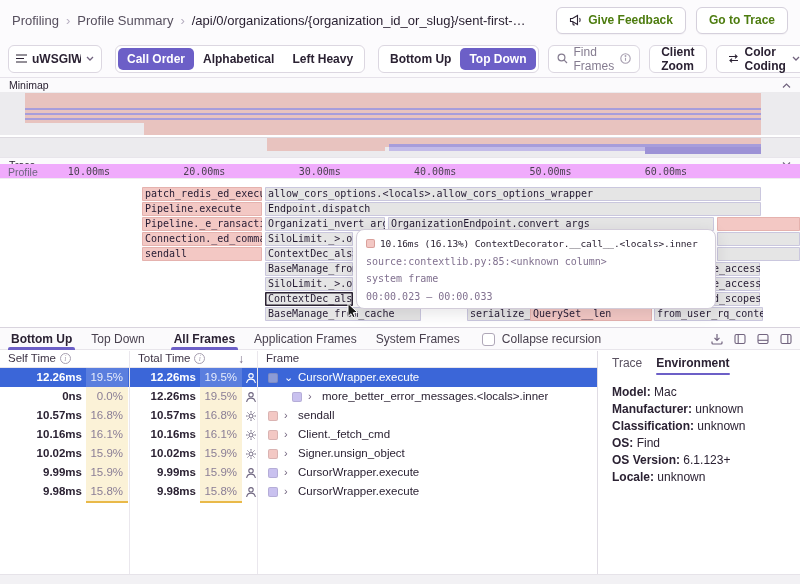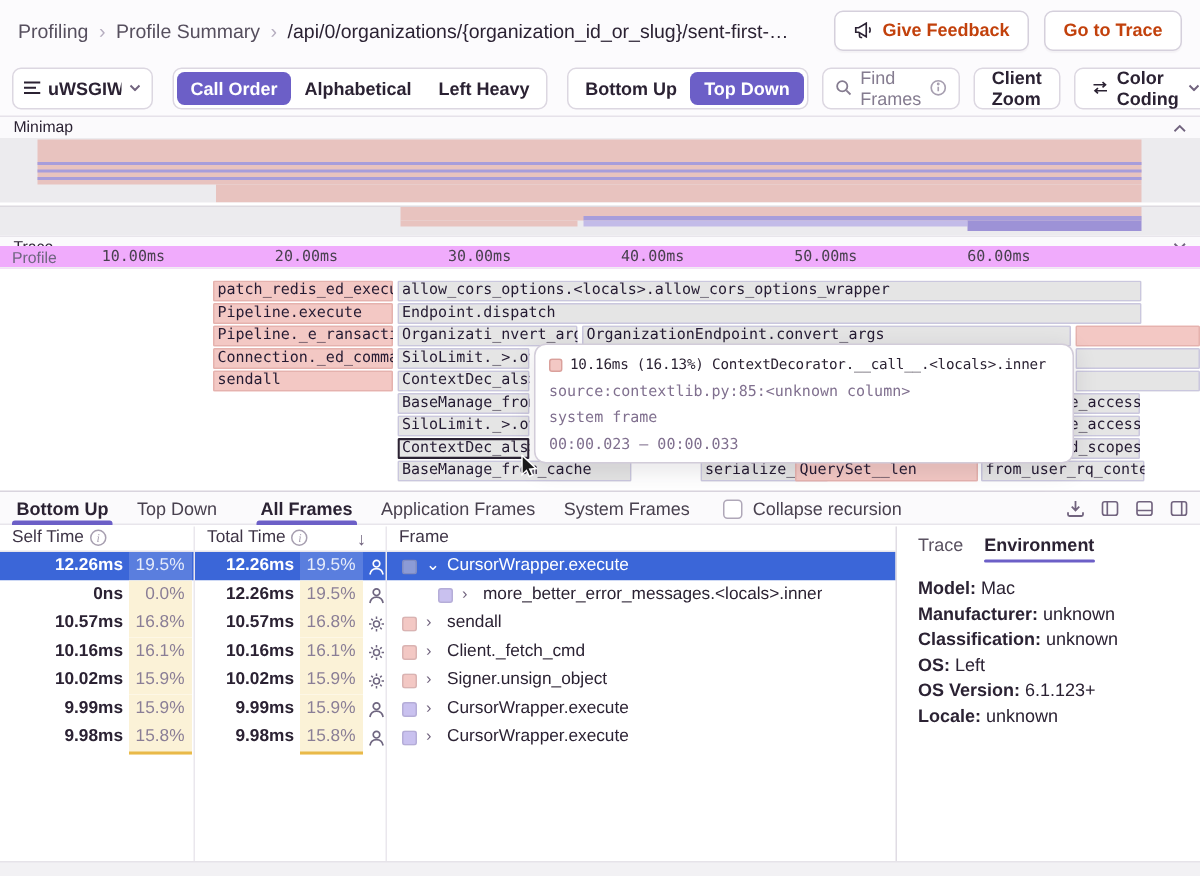--- a/index.html
+++ b/index.html
@@ -5,21 +5,21 @@
   * { margin:0; padding:0; box-sizing:border-box; }
   html,body { width:800px; height:584px; }
   body { font-family:"Liberation Sans",sans-serif; color:#2B2233; background:#fff; position:relative; overflow:hidden; }
 
   
   #breadcrumb-bar { position:absolute; top:0; left:0; right:0; height:40px; background:#FCFBFD; display:flex; align-items:center; padding:0 12px; }
   .crumb { font-size:13px; color:#564F5E; white-space:nowrap; }
   .crumb.last { color:#2B2233; }
   .crumb-sep { color:#B6AEC0; margin:0 7px; font-size:13px; }
   .hdr-actions { margin-left:auto; display:flex; gap:10px; }
-  .btn { height:27px; border:1px solid #D5D0DC; border-radius:6px; background:#fff; font-size:12px; font-weight:700; display:inline-flex; align-items:center; gap:6px; padding:0 12px; color:#c2410c; box-shadow:0 1px 1px rgba(43,34,51,0.04); cursor:pointer; }
+  .btn { height:27px; border:1px solid #D5D0DC; border-radius:6px; background:#fff; font-size:12px; font-weight:700; display:inline-flex; align-items:center; gap:6px; padding:0 12px; color:#4d7c0f; box-shadow:0 1px 1px rgba(43,34,51,0.04); cursor:pointer; }
 
   
   #toolbar { position:absolute; top:40px; left:0; right:0; height:38px; background:#FCFBFD; border-bottom:1px solid #E6E2EA; display:flex; align-items:center; padding:0 6px; }
   .control { height:28px; border:1px solid #DCD7E1; border-radius:6px; background:#fff; display:inline-flex; align-items:center; font-size:12px; font-weight:700; color:#2B2233; }
   .ctl-thread { width:94px; padding:0 7px; gap:5px; margin-left:2px; }
   .ctl-thread .lbl { flex:1; overflow:hidden; white-space:nowrap; }
   .seg { padding:2px; margin-left:13px; }
   .seg .opt { padding:4px 9px; border-radius:5px; cursor:pointer; white-space:nowrap; }
   .seg .opt.active { background:#6C5FC7; color:#fff; }
   .ctl-search { width:177px; margin-left:9px; padding:0 8px; gap:6px; font-weight:400; color:#857C90; }
@@ -466,19 +466,19 @@
 
 <div id="sidepanel">
   <div class="side-tabs">
     <span class="stab">Trace</span>
     <span class="stab active">Environment</span>
   </div>
   <div class="details">
       <div class="detail-line"><b>Model: </b><span>Mac</span></div>
       <div class="detail-line"><b>Manufacturer: </b><span>unknown</span></div>
       <div class="detail-line"><b>Classification: </b><span>unknown</span></div>
-      <div class="detail-line"><b>OS: </b><span>Left</span></div>
+      <div class="detail-line"><b>OS: </b><span>Find</span></div>
       <div class="detail-line"><b>OS Version: </b><span>6.1.123+</span></div>
       <div class="detail-line"><b>Locale: </b><span>unknown</span></div>
     </div>
 </div>
 
 <div id="footer"></div>
 
 </body></html>

